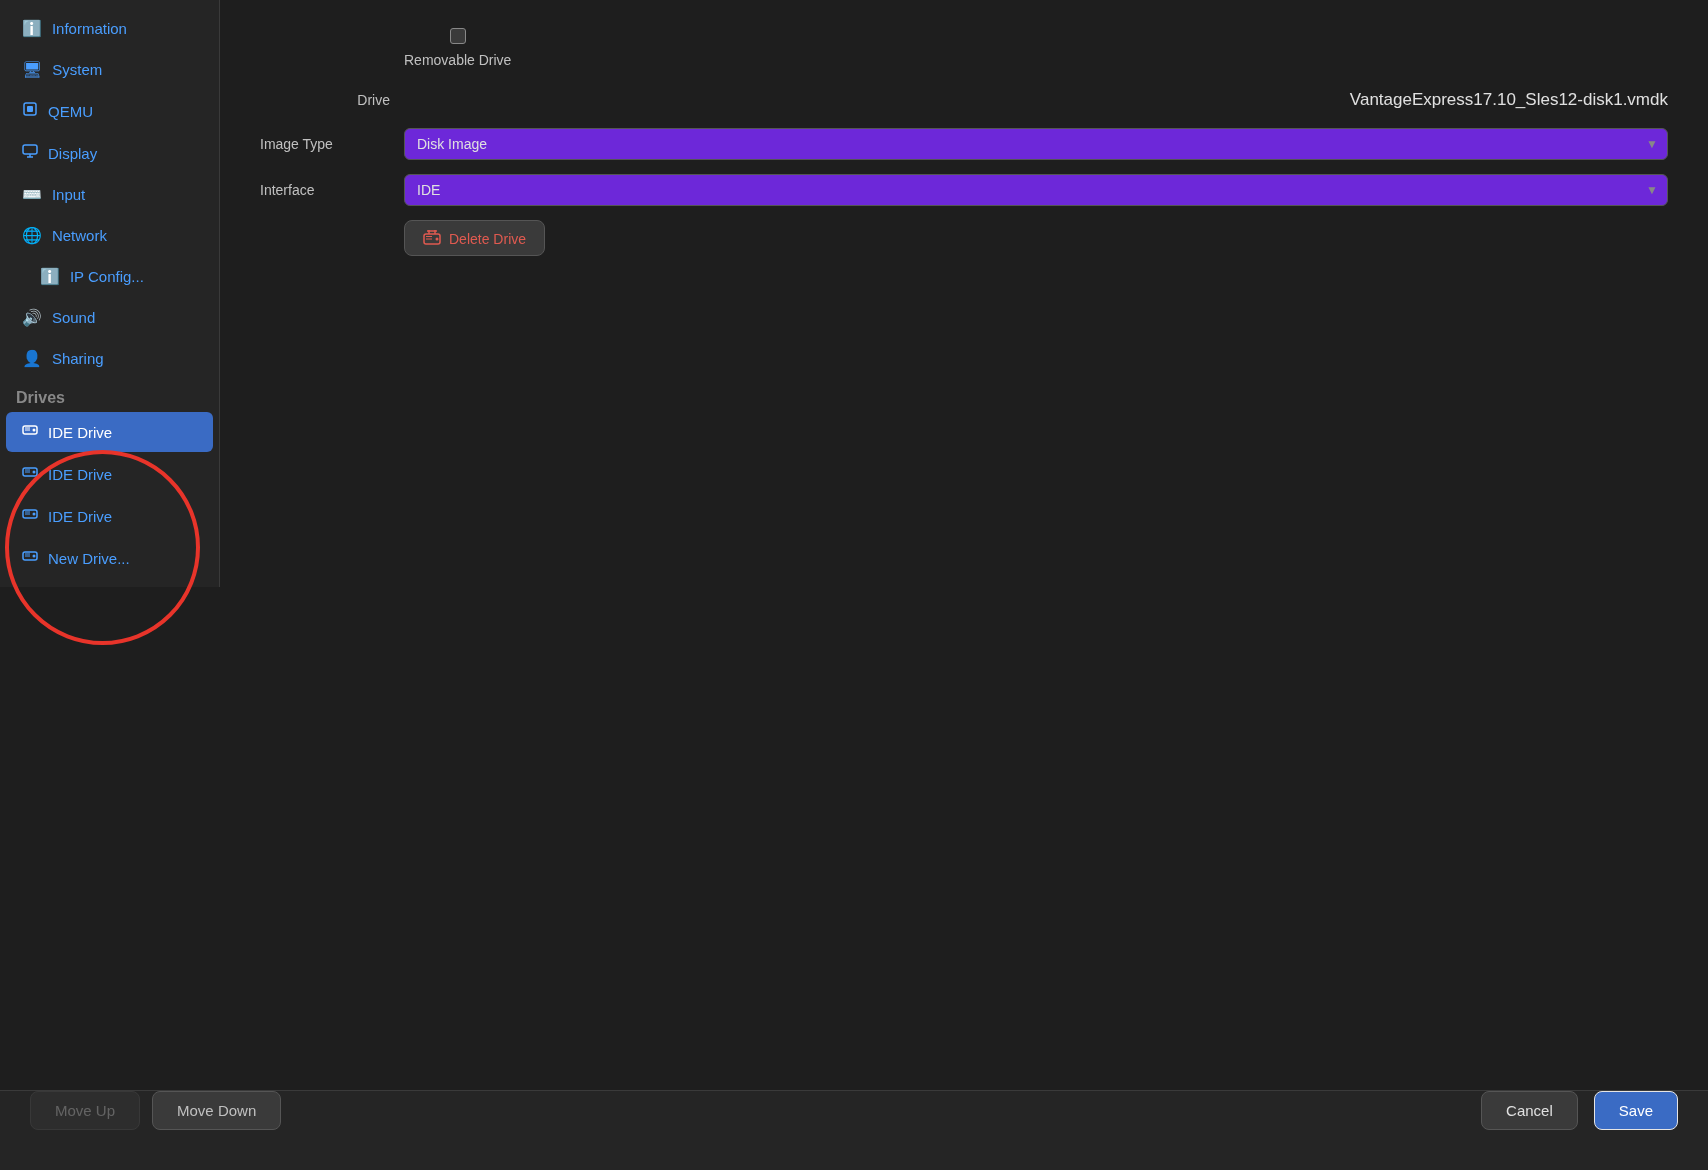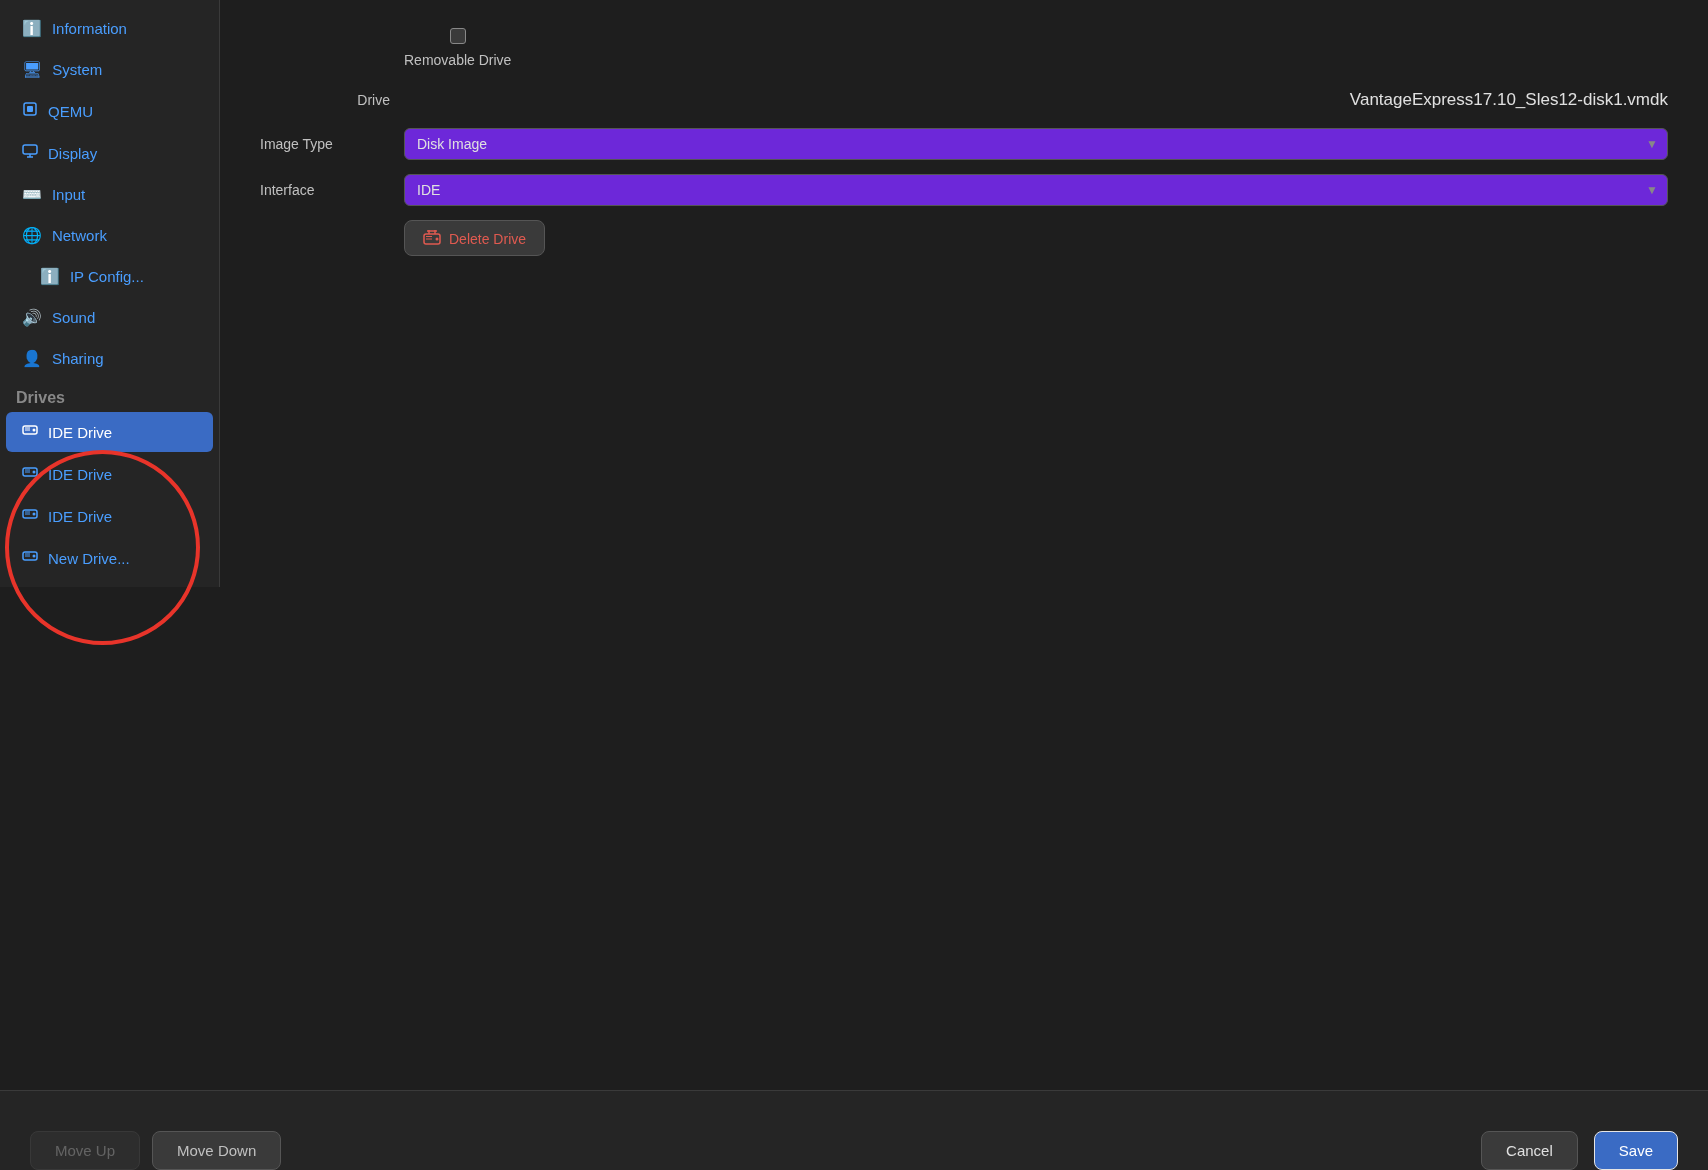--- a/index.html
+++ b/index.html
@@ -197,21 +197,21 @@
       cursor: pointer;
       margin-left: 144px;
     }
 
     
     .bottom-bar {
       height: 80px;
       background: #252525;
       border-top: 1px solid #3a3a3a;
       display: flex;
-      align-items: flex-end;
+      align-items: flex-start;
       padding: 0 30px;
       flex-shrink: 0;
     }
 
     .bottom-bar-left {
       display: flex;
       gap: 12px;
     }
 
     .bottom-bar-right {

